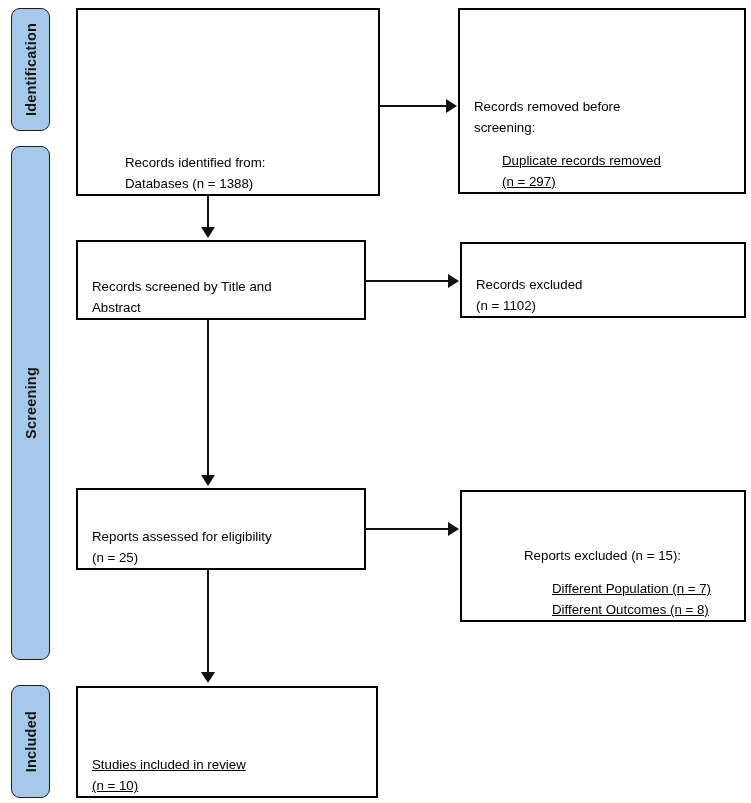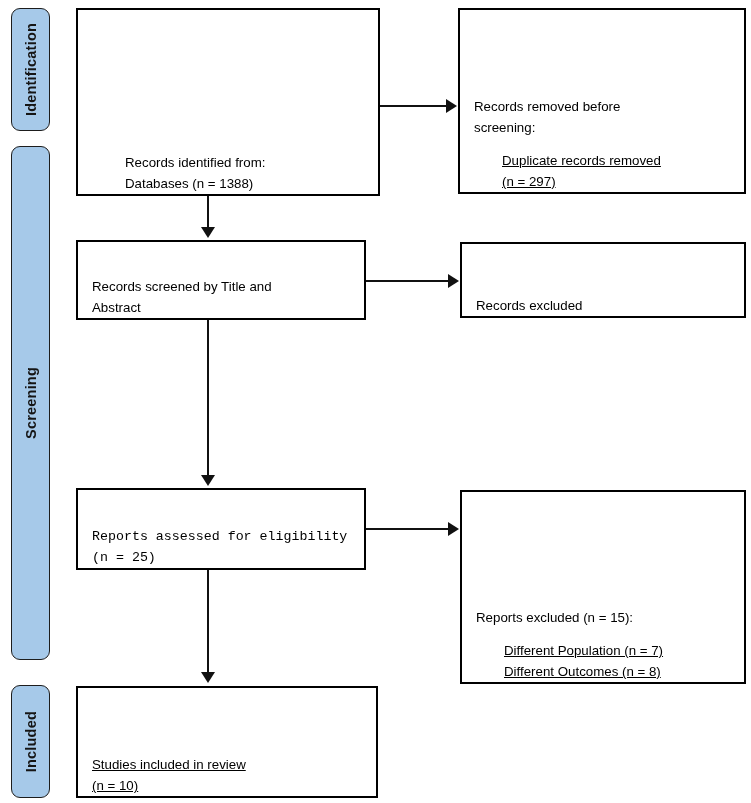--- a/index.html
+++ b/index.html
@@ -63,22 +63,22 @@
   }
   .flow-box .box-text .line { white-space: nowrap; }
   .flow-box .box-text .line.indent { padding-left: 28px; text-decoration: underline; }
   .flow-box .box-text .gap { height: 12px; }
 
   
   #box-identified       { left: 76px;  top: 8px;   width: 304px; height: 188px; padding-left: 33px; }
   #box-removed          { left: 458px; top: 8px;   width: 288px; height: 186px; }
   #box-screened         { left: 76px;  top: 240px; width: 290px; height: 80px;  }
   #box-records-excluded { left: 460px; top: 242px; width: 286px; height: 76px;  }
-  #box-eligibility      { left: 76px;  top: 488px; width: 290px; height: 82px; font-family: Liberation Mono, monospace;  }
-  #box-reports-excluded { left: 460px; top: 490px; width: 286px; height: 194px; }
+  #box-eligibility      { left: 76px;  top: 488px; width: 290px; height: 82px;  }
+  #box-reports-excluded { left: 460px; top: 490px; width: 286px; height: 132px; padding-left: 48px; }
   #box-included         { left: 76px;  top: 686px; width: 302px; height: 112px; text-decoration: underline; }
 
   
   #box-screened .box-text,
   #box-records-excluded .box-text,
   #box-eligibility .box-text { }
 
   
   .conn { position: absolute; background: #111111; }
   .conn-h { height: 2px; }
@@ -156,20 +156,21 @@
   <div class="flow-box" id="box-screened">
     <div class="box-text">
       <div class="line">Records screened by Title and</div>
       <div class="line">Abstract</div>
     </div>
   </div>
 
   <div class="flow-box" id="box-records-excluded">
     <div class="box-text">
       <div class="line">Records excluded</div>
+      <div class="line">(n = 1102)</div>
     </div>
   </div>
 
   <div class="flow-box" id="box-eligibility">
     <div class="box-text">
       <div class="line">Reports assessed for eligibility</div>
       <div class="line">(n = 25)</div>
     </div>
   </div>
 

